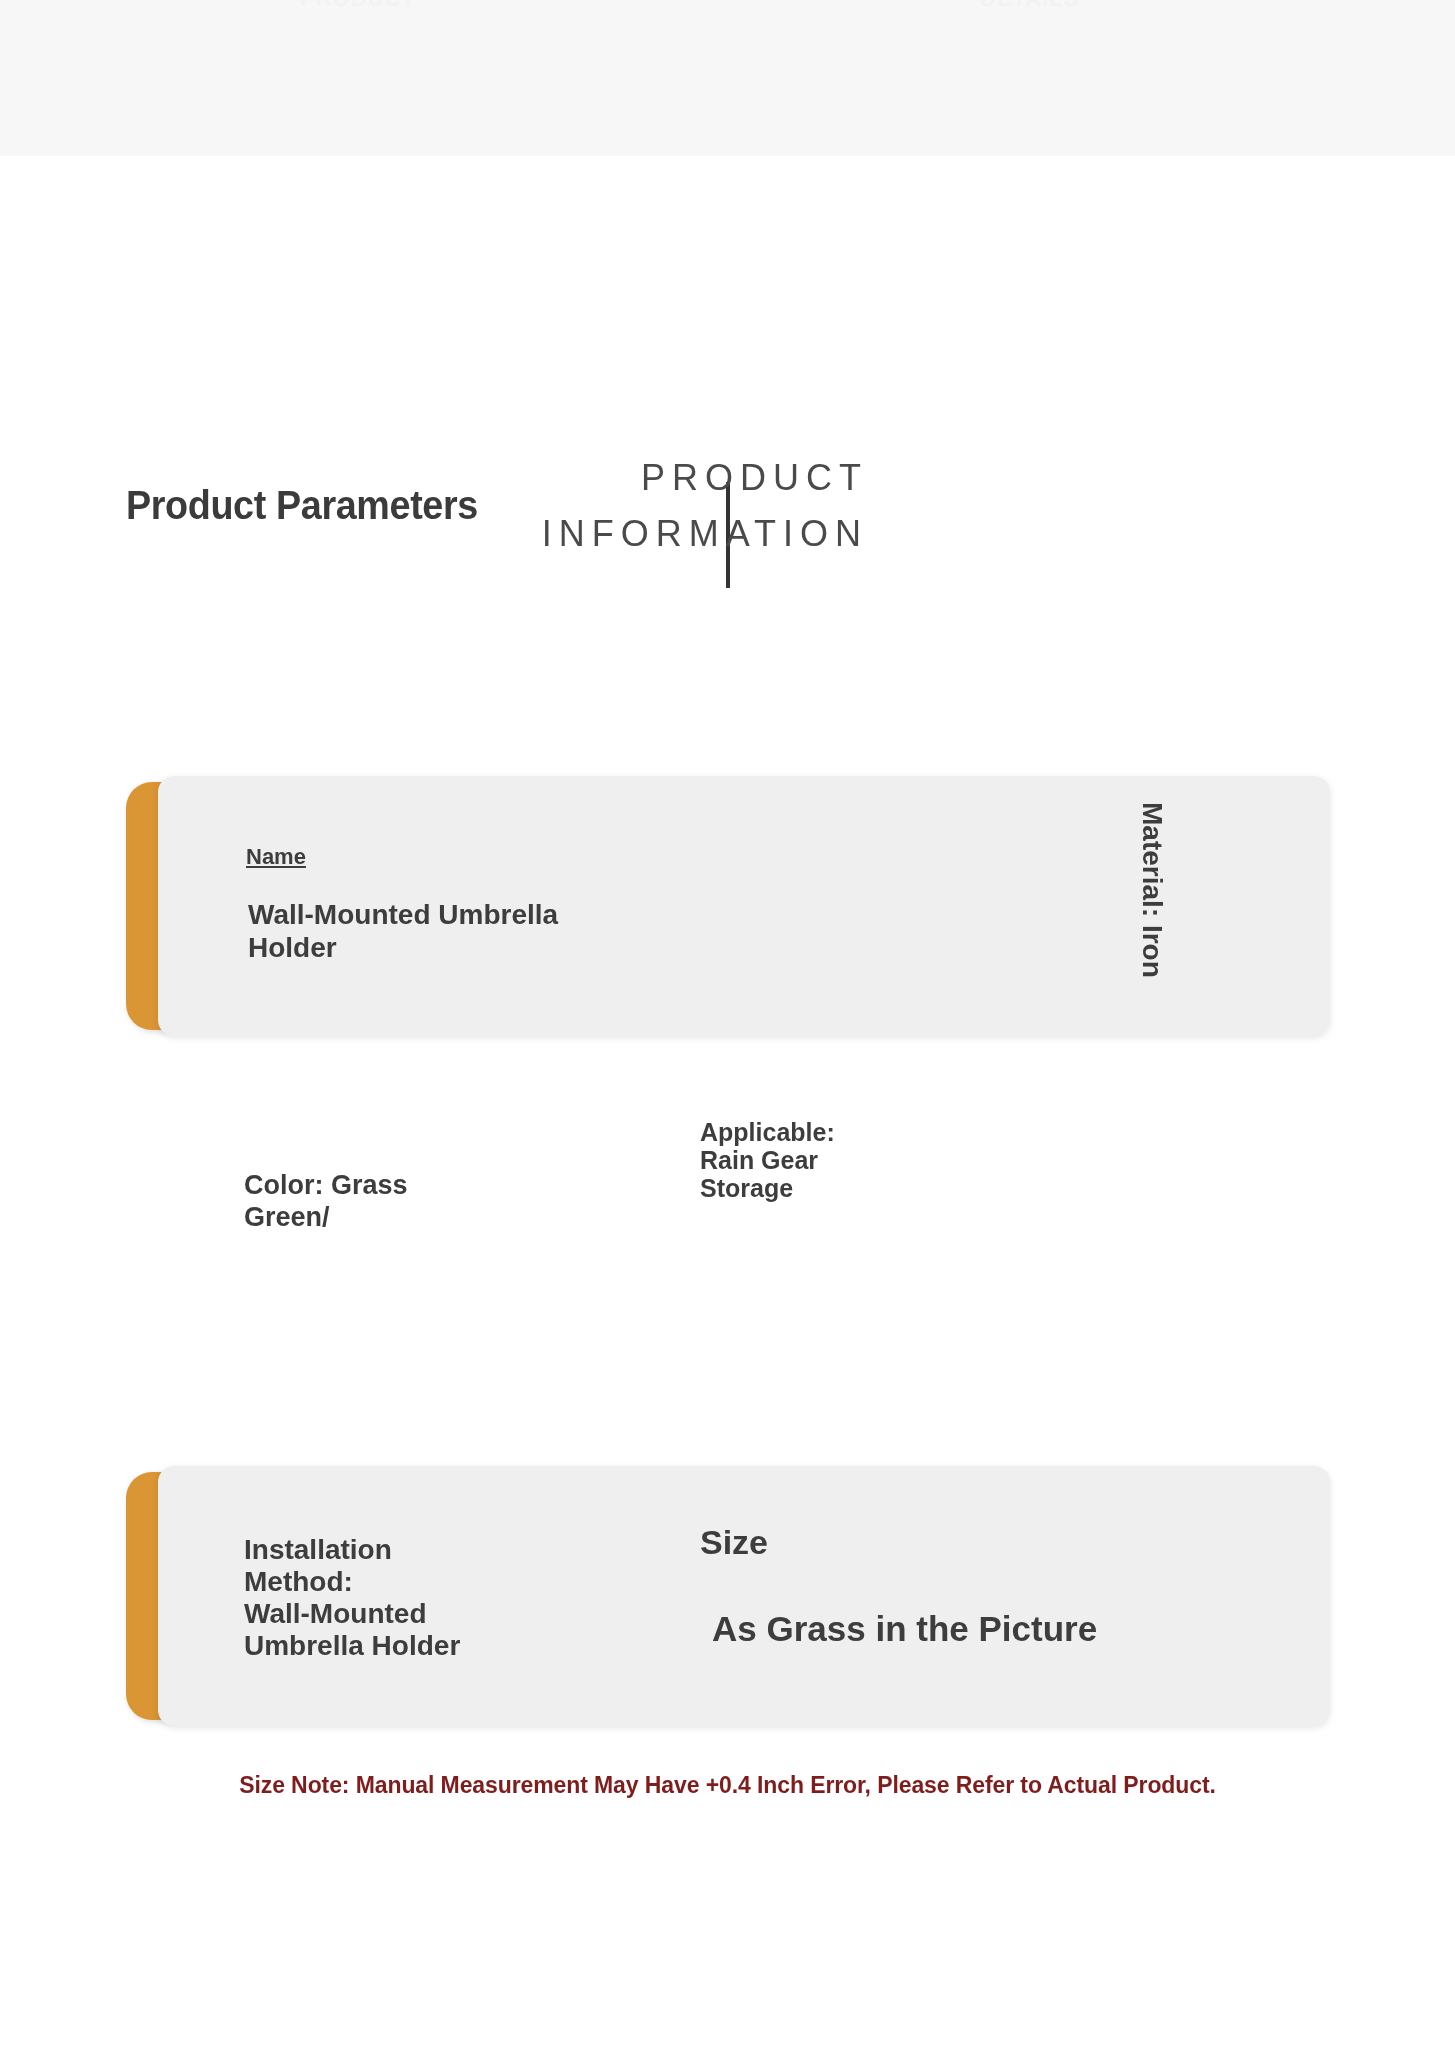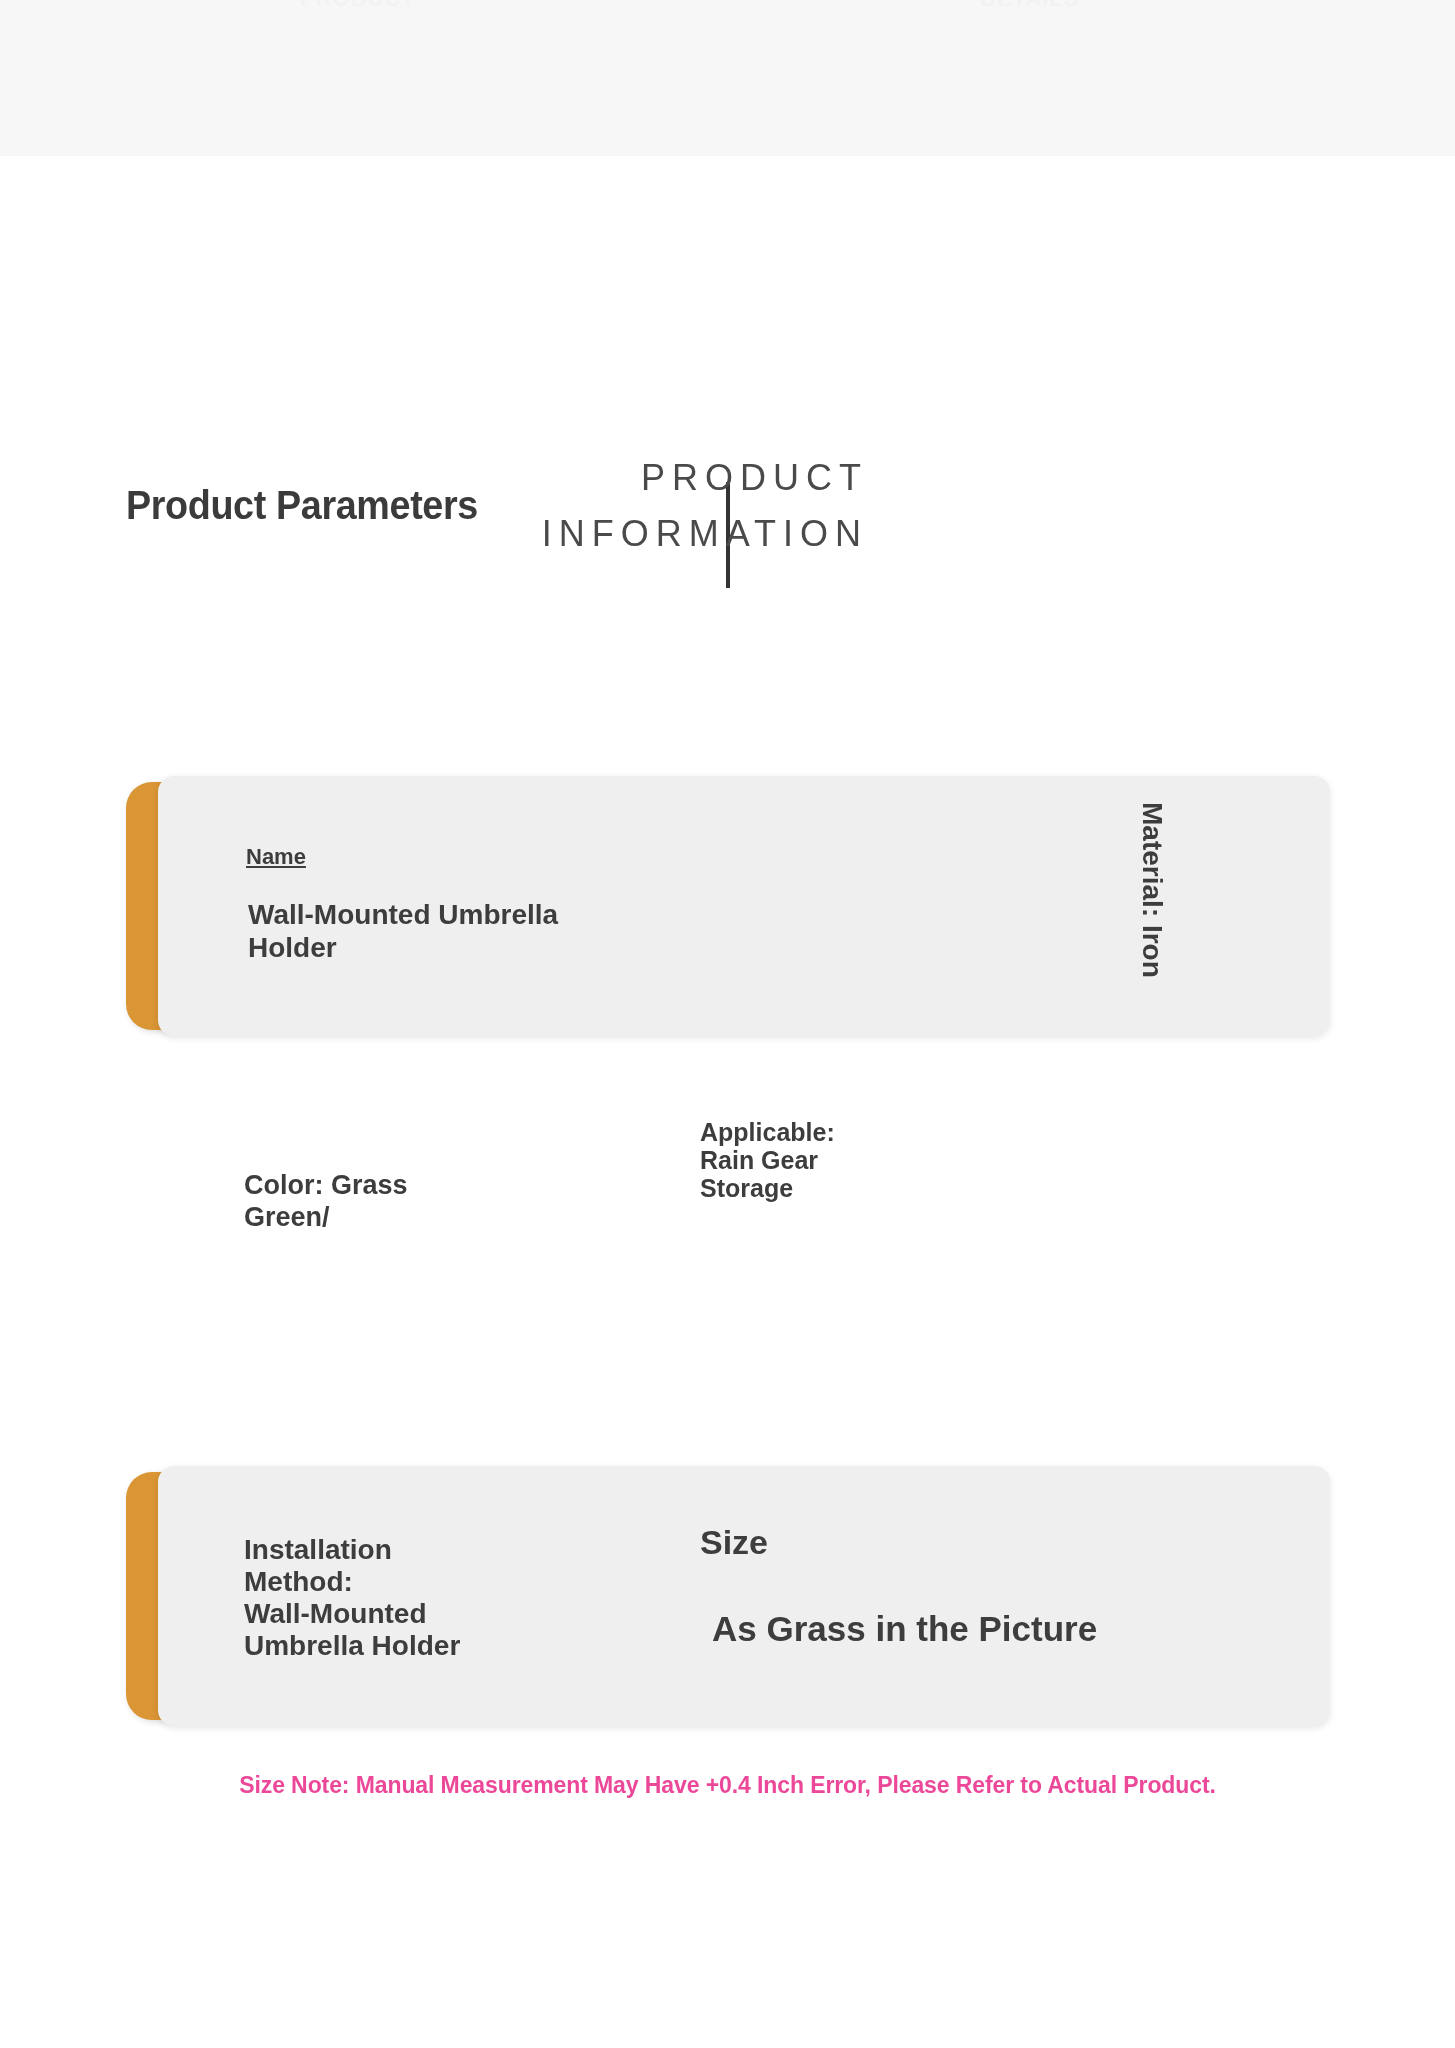--- a/index.html
+++ b/index.html
@@ -199,21 +199,21 @@
 
   
   .footer-note {
     position: absolute;
     left: 0;
     top: 1772px;
     width: 1455px;
     text-align: center;
     font-size: 23px;
     font-weight: bold;
-    color: #ec4899;
+    color: #7f1d1d;
     letter-spacing: -0.1px;
   }
 </style>
 </head>
 <body>
 
 <div class="top-band">
   <div class="ghost ghost-left">PRODUCT</div>
   <div class="ghost ghost-right">DETAILS</div>
 </div>

